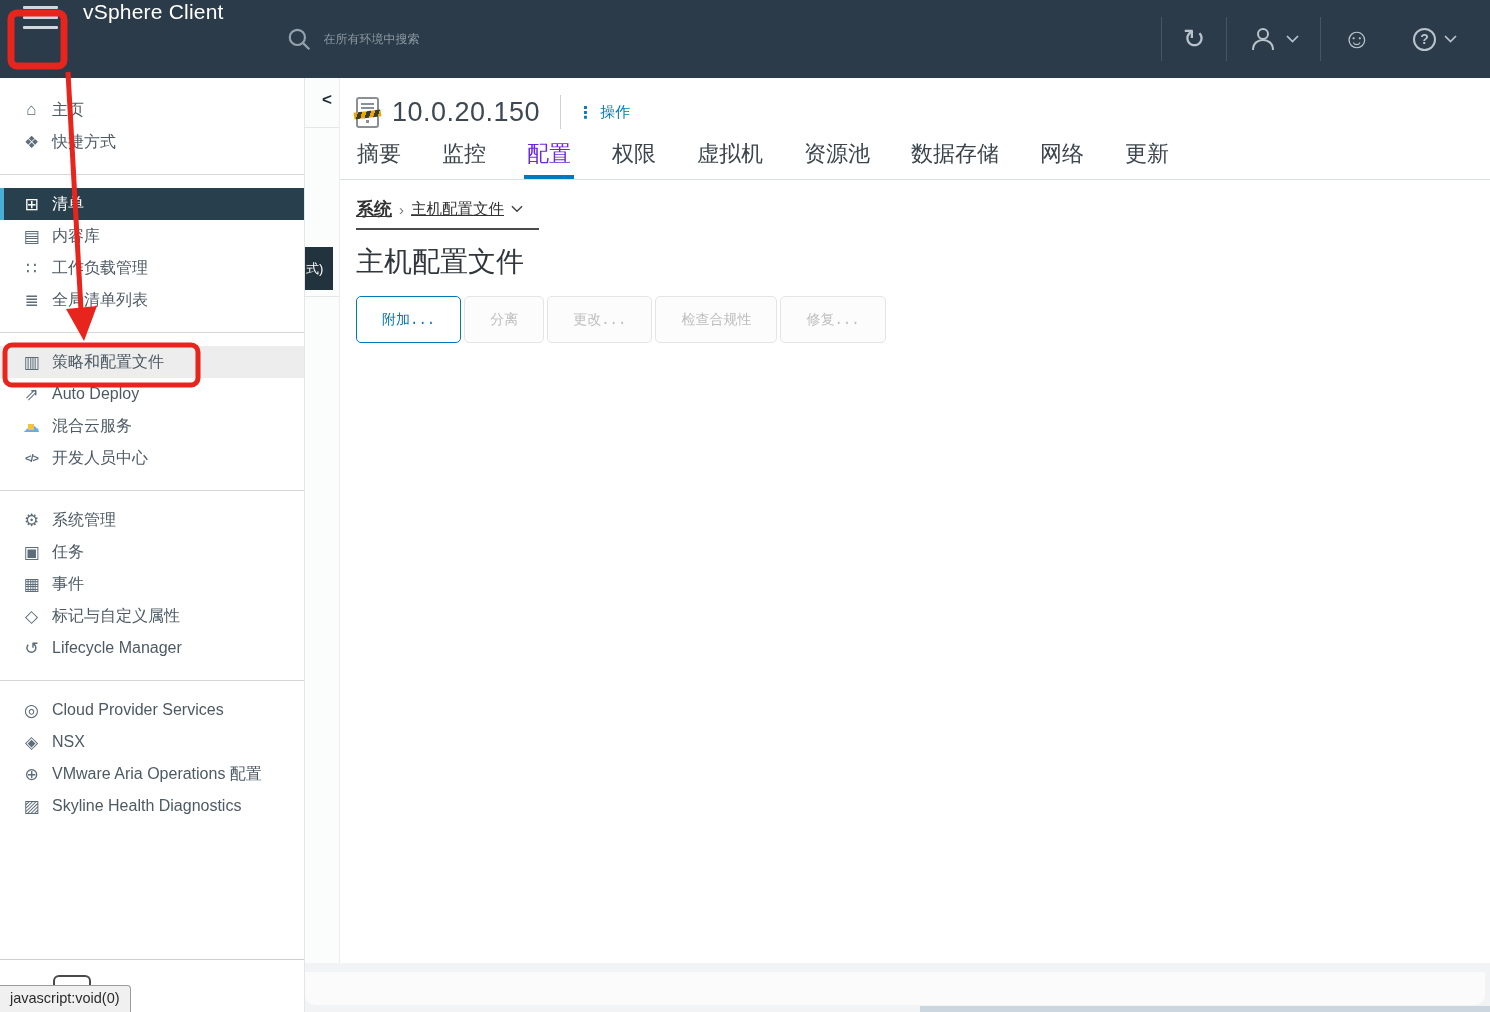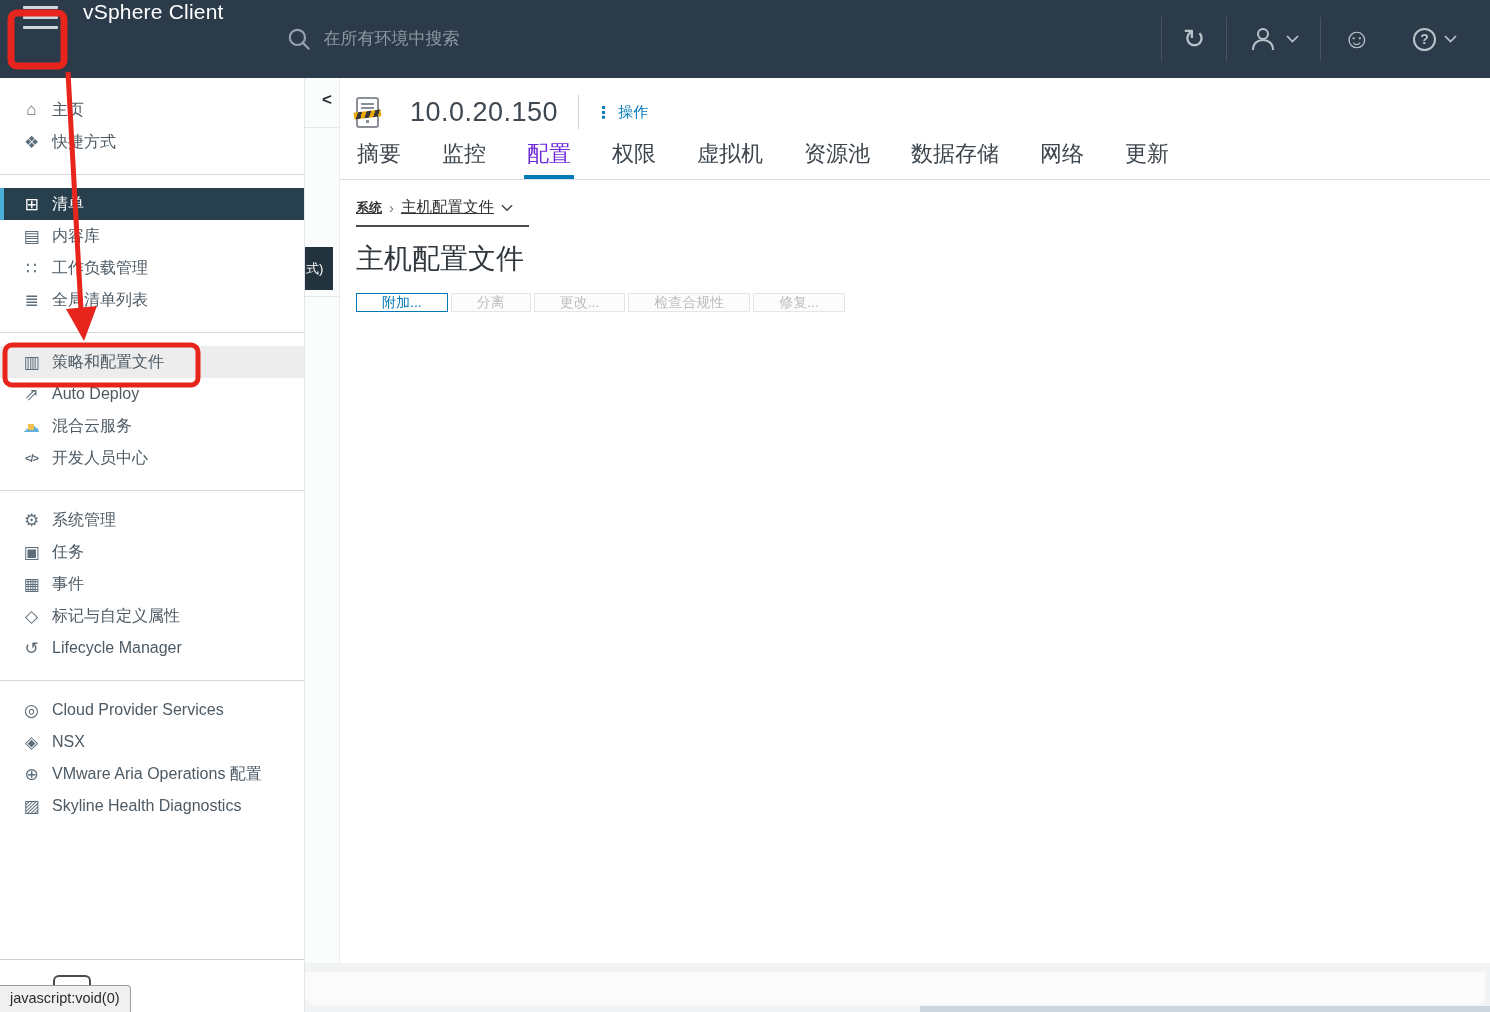--- a/index.html
+++ b/index.html
@@ -5,21 +5,21 @@
   * { box-sizing: border-box; margin: 0; padding: 0; }
   body { font-family: "Liberation Sans", "DejaVu Sans", sans-serif; }
   .screen { position: relative; width: 1490px; height: 1012px; background: #fff; overflow: hidden; }
 
   
   .topbar { position: absolute; left: 0; top: 0; width: 100%; height: 78px; background: #2b3b49; display: flex; z-index: 5; }
   .hamburger { margin-left: 21px; display: flex; flex-direction: column; gap: 7px; cursor: pointer; padding: 6px 2px; }
   .hamburger .bar { width: 35px; height: 3px; background: #cfd8de; border-radius: 1px; }
   .app-title { margin-left: 23px; font-size: 21px; color: #ffffff; font-weight: 500; letter-spacing: .2px; }
   .search { margin-left: 62px; display: flex; align-items: center; gap: 12px; }
-  .search input { background: transparent; border: none; outline: none; font-size: 17px; color: #e8edf0; width: 330px; font-family: inherit; }
+  .search input { background: transparent; border: none; outline: none; font-size: 12px; color: #e8edf0; width: 330px; font-family: inherit; }
   .search input::placeholder { color: #8d99a3; }
   .topbar-right { margin-left: auto; display: flex; align-items: center; height: 100%; margin-right: 12px; }
   .tb-divider { width: 1px; height: 44px; background: #47555f; }
   .tb-btn { display: flex; align-items: center; justify-content: center; color: #b9c3cb; padding: 0 21px; height: 100%; cursor: pointer; gap: 8px; }
   .refresh-glyph { font-size: 27px; line-height: 1; }
   .smiley-glyph { font-size: 28px; line-height: 1; }
   .help-circle { width: 23px; height: 23px; border: 2px solid #b9c3cb; border-radius: 50%; display: flex; align-items: center; justify-content: center; font-size: 14px; font-weight: 700; }
 
   
   .sidebar { position: absolute; left: 0; top: 78px; width: 305px; bottom: 0; background: #fff; z-index: 3; border-right: 1px solid #e3e6e8; }
@@ -41,38 +41,38 @@
   .strip-div { position: absolute; left: 0; right: 0; height: 1px; background: #e4e7e9; }
   .tree-frag { position: absolute; top: 169px; left: 0; width: 28px; height: 43px; background: #22333d; color: #fff; font-size: 13px; line-height: 43px; overflow: hidden; padding-left: 1px; }
 
   
   .main { position: absolute; left: 340px; top: 78px; width: 1150px; height: 885px; background: #fff; z-index: 1; }
   .obj-header { display: flex; align-items: center; padding: 16px 0 0 16px; height: 52px; }
   .host-icon { position: relative; width: 23px; height: 31px; border: 2px solid #8a9096; border-radius: 3px; background: #fff; flex: none; }
   .host-icon::before { content: ""; position: absolute; top: 4px; left: 3px; right: 3px; height: 2px; background: #8a9096; box-shadow: 0 4px 0 #8a9096; }
   .host-icon::after { content: ""; position: absolute; bottom: 3px; left: 8px; width: 3px; height: 3px; background: #8a9096; }
   .hazard { position: absolute; left: -4px; right: -4px; top: 12px; height: 7px; transform: rotate(-7deg); background: repeating-linear-gradient(115deg, #e8a800 0 4px, #3a3a3a 4px 8px); }
-  .host-name { font-size: 27px; font-weight: 400; color: #3e4852; margin-left: 31px; letter-spacing: .5px; }
+  .host-name { font-size: 27px; font-weight: 400; color: #3e4852; margin-left: 13px; letter-spacing: .5px; }
   .vr { width: 1px; height: 34px; background: #ccd2d6; margin: 0 16px 0 20px; }
   .actions { color: #0079b8; font-size: 15px; display: flex; align-items: center; gap: 7px; cursor: pointer; }
   .dots { font-size: 16px; font-weight: 700; }
 
   .tabs { display: flex; gap: 41px; padding-left: 17px; margin-top: 9px; border-bottom: 1px solid #d9dee3; align-items: flex-end; }
   .tab { font-size: 22px; color: #3c454d; padding-bottom: 10px; position: relative; cursor: pointer; white-space: nowrap; }
   .tab.active { color: #6d28d9; }
   .tab.active::after { content: ""; position: absolute; left: -3px; right: -3px; bottom: 0; height: 4px; background: #0079b8; }
 
   .section { padding: 17px 0 0 16px; }
   .breadcrumb-wrap { display: inline-flex; align-items: center; gap: 7px; border-bottom: 2px solid #4b4b4b; padding: 0 16px 7px 0; }
-  .bc-root { font-weight: 700; font-size: 13px; color: #333; text-decoration: underline; cursor: pointer; }
+  .bc-root { font-weight: 700; font-size: 18px; color: #333; text-decoration: underline; cursor: pointer; }
   .bc-sep { color: #777; font-size: 15px; }
   .bc-current { font-size: 15.5px; color: #333; text-decoration: underline; cursor: pointer; }
   .page-title { font-size: 28px; font-weight: 400; color: #2f363c; margin: 13px 0 15px; }
   .btn-row { display: flex; gap: 3px; }
-  .btn { height: 19px; padding: 0 25px; font-size: 14px; font-weight: 500; background: #fff; border: 1px solid #0079b8; color: #0079b8; border-radius: 0; cursor: pointer; font-family: Liberation Sans, sans-serif; white-space: nowrap; }
+  .btn { height: 47px; padding: 0 25px; font-size: 14px; font-weight: 500; background: #fff; border: 1px solid #0079b8; color: #0079b8; border-radius: 5px; cursor: pointer; font-family: Liberation Mono, monospace; white-space: nowrap; }
   .btn.disabled { border-color: #e5e5e5; color: #bdbdbd; background: #fcfcfc; font-weight: 400; cursor: default; }
   .attached { margin-top: 14px; font-size: 16.5px; color: #2c2c2c; }
   .attached .val { font-weight: 700; }
 
   
   .footer-right { position: absolute; left: 305px; top: 963px; right: 0; bottom: 0; background: #f2f3f4; }
   .footer-card { position: absolute; left: 0; top: 9px; right: 5px; height: 33px; background: #fbfbfc; border-radius: 0 0 10px 10px; }
   .bottom-band { position: absolute; left: 615px; bottom: 0; right: 0; height: 6px; background: #ccd6de; }
   .status-tooltip { position: absolute; left: 0; bottom: 0; height: 27px; background: #f0f0f0; border: 1px solid #9b9b9b; border-left: none; border-bottom: none; border-radius: 0 4px 0 0; padding: 4px 10px 17px; font-size: 14.5px; color: #2b2b2b; z-index: 20; }
   .partial-icon { position: absolute; left: 53px; bottom: 27px; width: 38px; height: 10px; border: 2px solid #4a4a4a; border-bottom: none; border-radius: 6px 6px 0 0; z-index: 19; }

